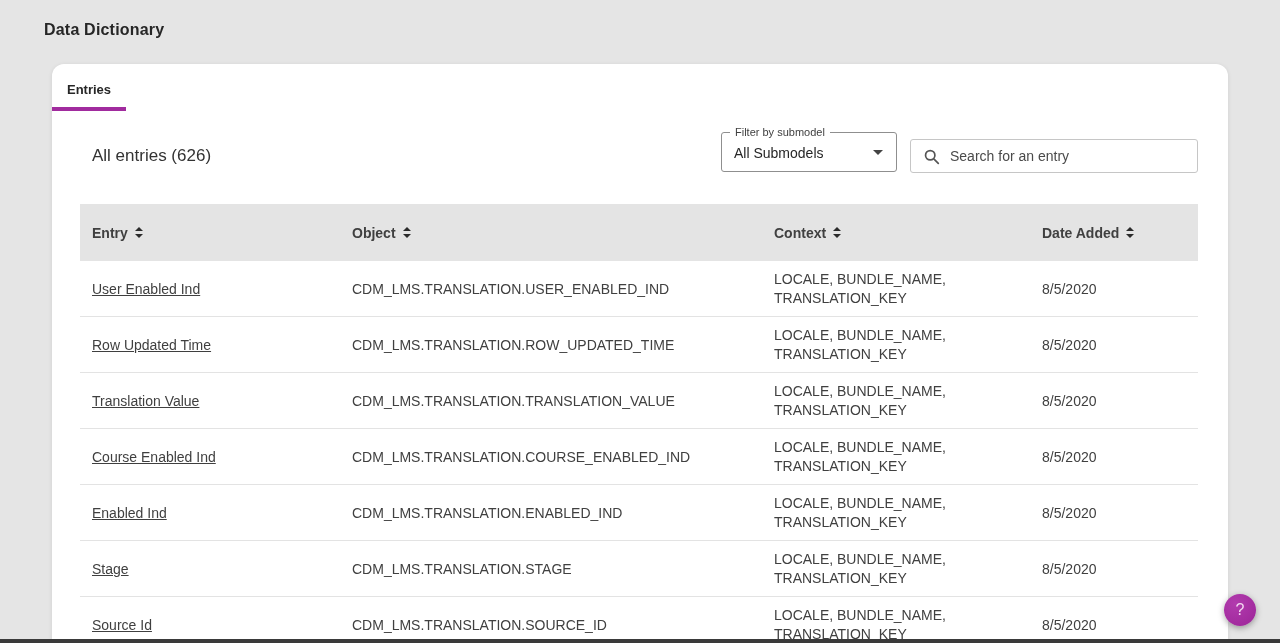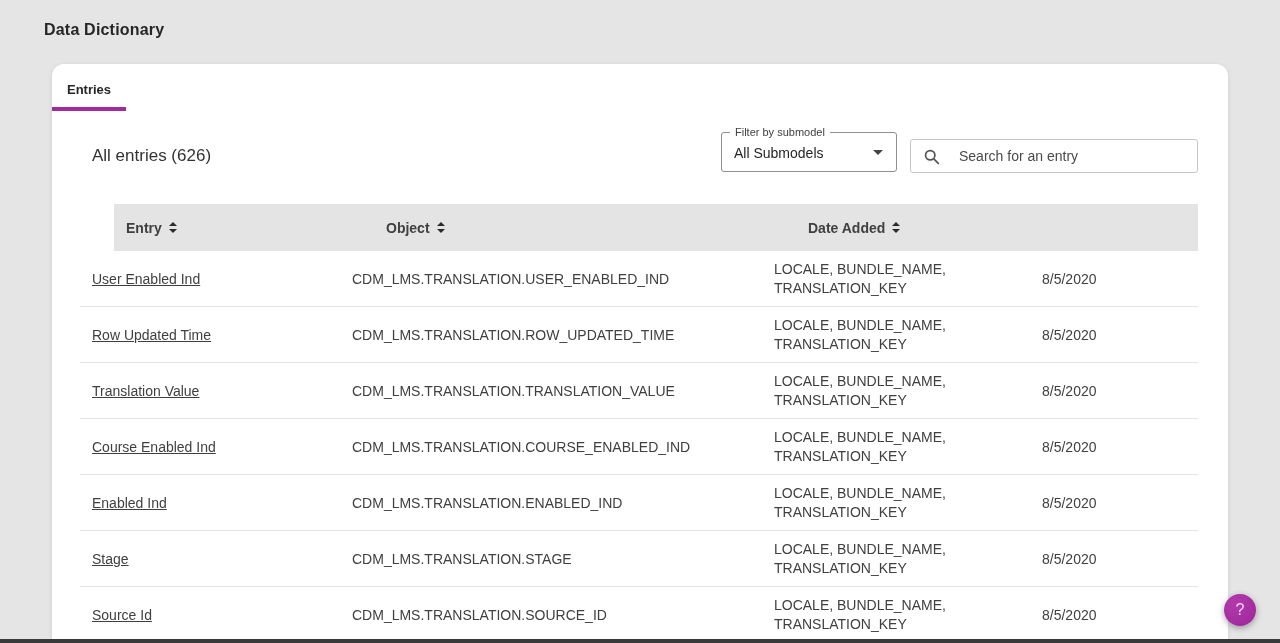--- a/index.html
+++ b/index.html
@@ -82,21 +82,20 @@
   
   .search-box {
     display: flex;
     align-items: center;
     width: 288px; height: 34px;
     border: 1px solid #c6c6c6;
     border-radius: 3px;
     background: #fff;
     margin-left: 13px;
     padding: 0 10px 0 12px;
-    gap: 9px;
   }
   .search-icon { width: 17px; height: 17px; margin-right: 10px; flex: none; }
   .search-input {
     border: none; outline: none;
     flex: 1;
     font-size: 14px;
     font-family: inherit;
     color: #262626;
     background: transparent;
   }
@@ -104,25 +103,24 @@
 
   
   .table { margin: 31px 30px 0 28px; width: 1118px; }
   .t-row {
     display: grid;
     grid-template-columns: 260px 422px 268px 1fr;
     align-items: center;
   }
   .t-head {
     background: #e4e4e4;
-    height: 47px;
+    height: 57px;
     font-size: 14px;
     font-weight: 700;
     color: #2b2b2b;
-    margin-left: 34px;
   }
   .t-cell { padding-left: 12px; font-size: 14px; color: #404040; }
   .head-cell { display: flex; align-items: center; gap: 7px; cursor: pointer; }
 
   .sort-icon { display: inline-flex; flex-direction: column; gap: 3px; }
   .sort-icon i { display: block; width: 0; height: 0; border-left: 4px solid transparent; border-right: 4px solid transparent; }
   .sort-icon .up { border-bottom: 4px solid #2b2b2b; }
   .sort-icon .down { border-top: 4px solid #2b2b2b; }
 
   .t-body .t-row { height: 56px; border-bottom: 1px solid #e3e3e3; }
@@ -195,20 +193,27 @@
           </span>
       </div>
       <div class="t-cell head-cell">
         <span>Object</span>
         <span class="sort-icon">
             <i class="up"></i>
             <i class="down"></i>
           </span>
       </div>
       <div class="t-cell head-cell">
+        <span>Context</span>
+        <span class="sort-icon">
+            <i class="up"></i>
+            <i class="down"></i>
+          </span>
+      </div>
+      <div class="t-cell head-cell">
         <span>Date Added</span>
         <span class="sort-icon">
             <i class="up"></i>
             <i class="down"></i>
           </span>
       </div>
     </div>
 
     <div class="t-body">
 

